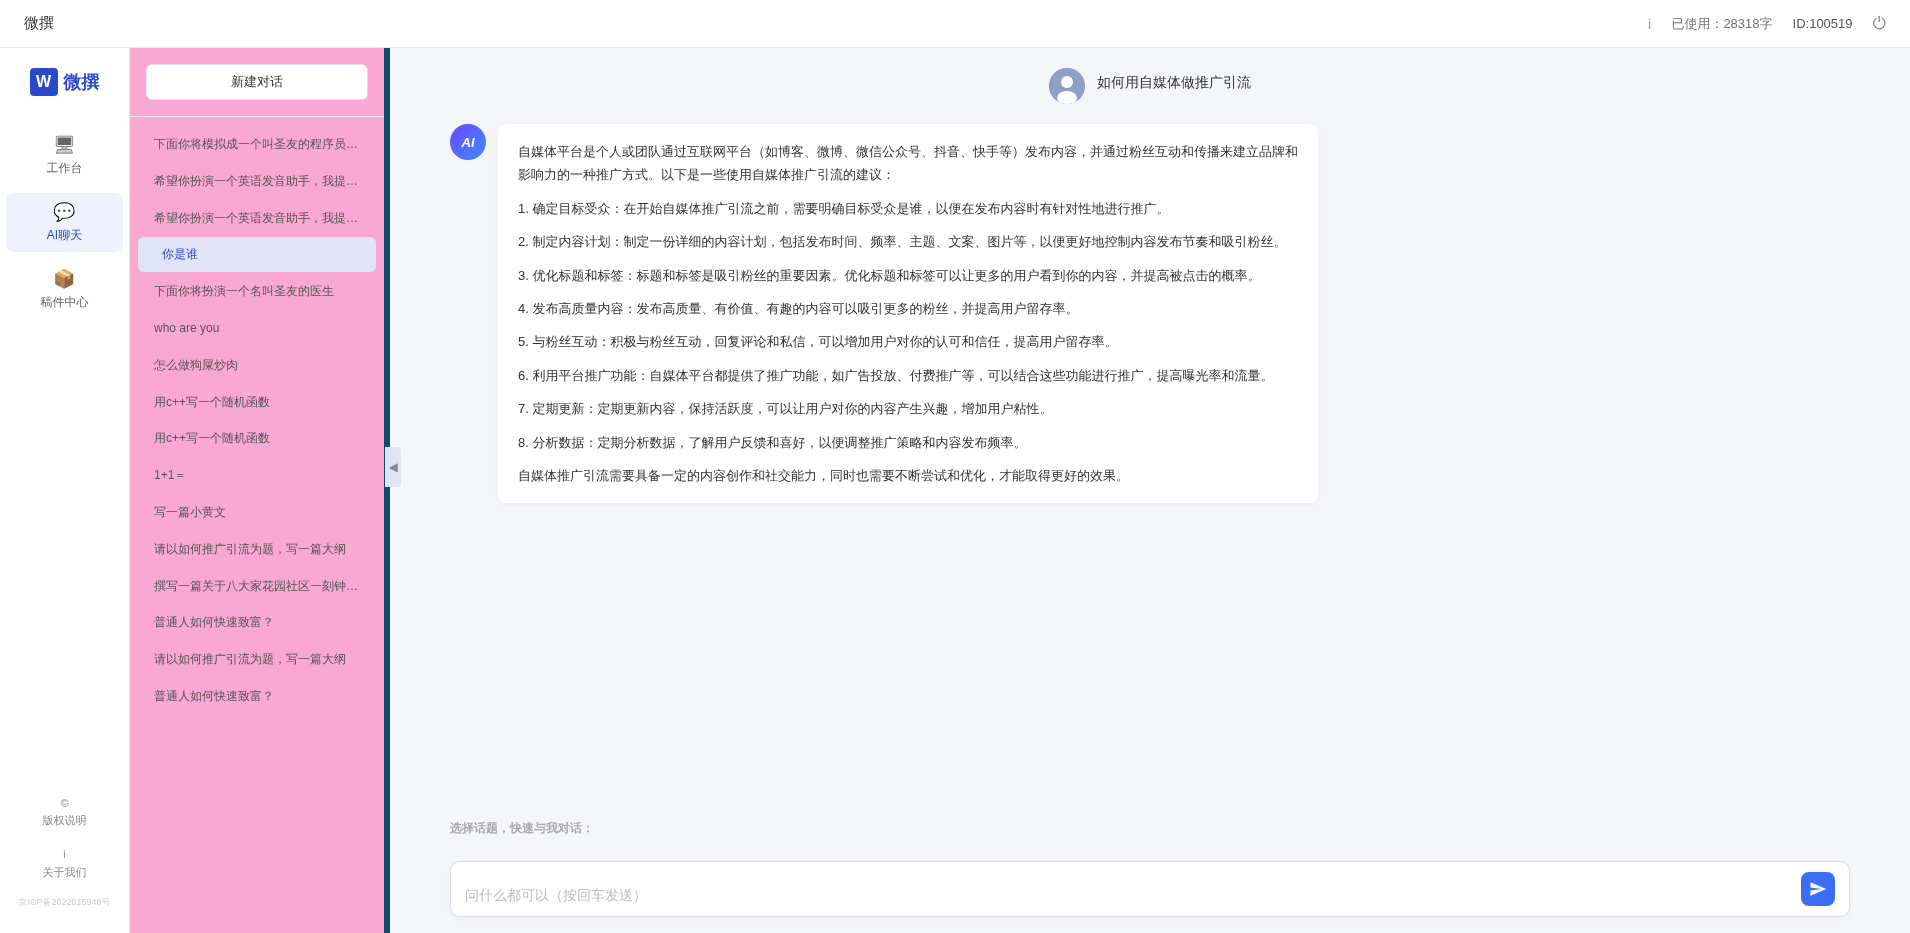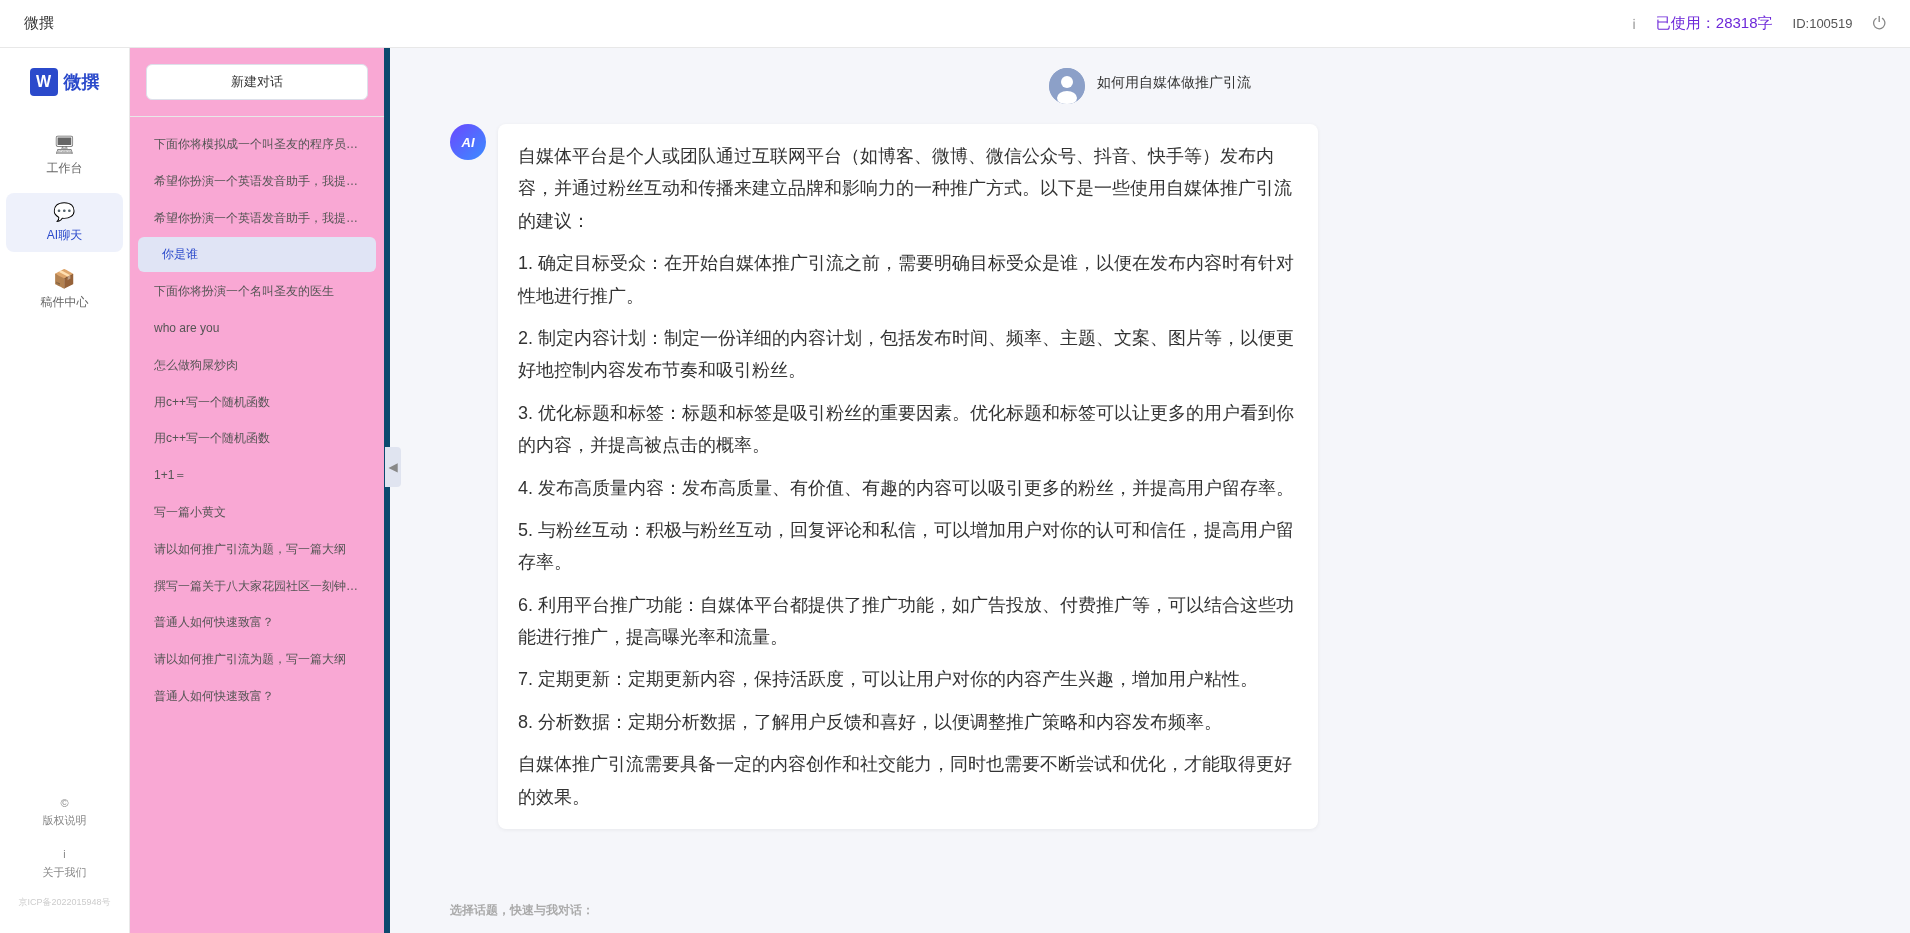--- a/index.html
+++ b/index.html
@@ -90,21 +90,21 @@
     
     .ai-msg-row { display: flex; align-items: flex-start; gap: 12px; margin-bottom: 20px; }
     .ai-avatar {
       width: 36px; height: 36px; border-radius: 50%; flex-shrink: 0;
       background: linear-gradient(135deg, #6b48ff, #3b8dff);
       display: flex; align-items: center; justify-content: center;
       font-size: 13px; font-weight: bold; color: #fff; font-style: italic;
     }
     .ai-msg-content {
       background: #fff; border-radius: 8px; padding: 16px 20px;
-      font-size: 18px; color: #333; line-height: 1.8; max-width: 820px;
+      font-size: 13px; color: #333; line-height: 1.8; max-width: 820px;
       box-shadow: 0 1px 4px rgba(0,0,0,0.06);
     }
     .ai-msg-content p { margin-bottom: 10px; }
     .ai-msg-content p:last-child { margin-bottom: 0; }
 
     
     #quick-reply-section { padding: 8px 60px 6px 60px; font-weight: bold; }
     #quick-reply-label { font-size: 12px; color: #aaa; margin-bottom: 8px; }
 
     
@@ -130,21 +130,21 @@
     }
     #send-btn svg { width: 18px; height: 18px; fill: #fff; }
   </style>
 </head>
 <body>
 
 <div id="topbar">
   <span id="topbar-title">微撰</span>
   <div id="topbar-right">
     <span style="color:#999;font-size:14px;">ℹ</span>
-    <span style="font-size:15px;color:#6d28d9;">已使用：28318字</span>
+    <span style="font-size:13px;color:#737373;">已使用：28318字</span>
     <span style="font-size:13px;color:#555;">ID:100519</span>
     <span style="font-size:17px;color:#888;cursor:pointer;">⏻</span>
   </div>
 </div>
 
 <div id="main-layout">
 
   <div id="left-sidebar">
     <div class="logo-area">
       <div class="logo-w">W</div>
@@ -235,15 +235,25 @@
           <p>自媒体推广引流需要具备一定的内容创作和社交能力，同时也需要不断尝试和优化，才能取得更好的效果。</p>
         </div>
       </div>
 
     </div>
 
     <div id="quick-reply-section">
       <div id="quick-reply-label">选择话题，快速与我对话：</div>
     </div>
 
+    <div id="input-area">
+      <div id="input-box">
+        <textarea id="chat-input" rows="1" placeholder="问什么都可以（按回车发送）" style=""></textarea>
+        <button id="send-btn">
+          <svg viewBox="0 0 24 24" xmlns="http://www.w3.org/2000/svg">
+            <path d="M2 21l21-9L2 3v7l15 2-15 2z" fill="#fff"></path>
+          </svg>
+        </button>
+      </div>
+    </div>
   </div>
 
 </div>
 
 </body></html>

